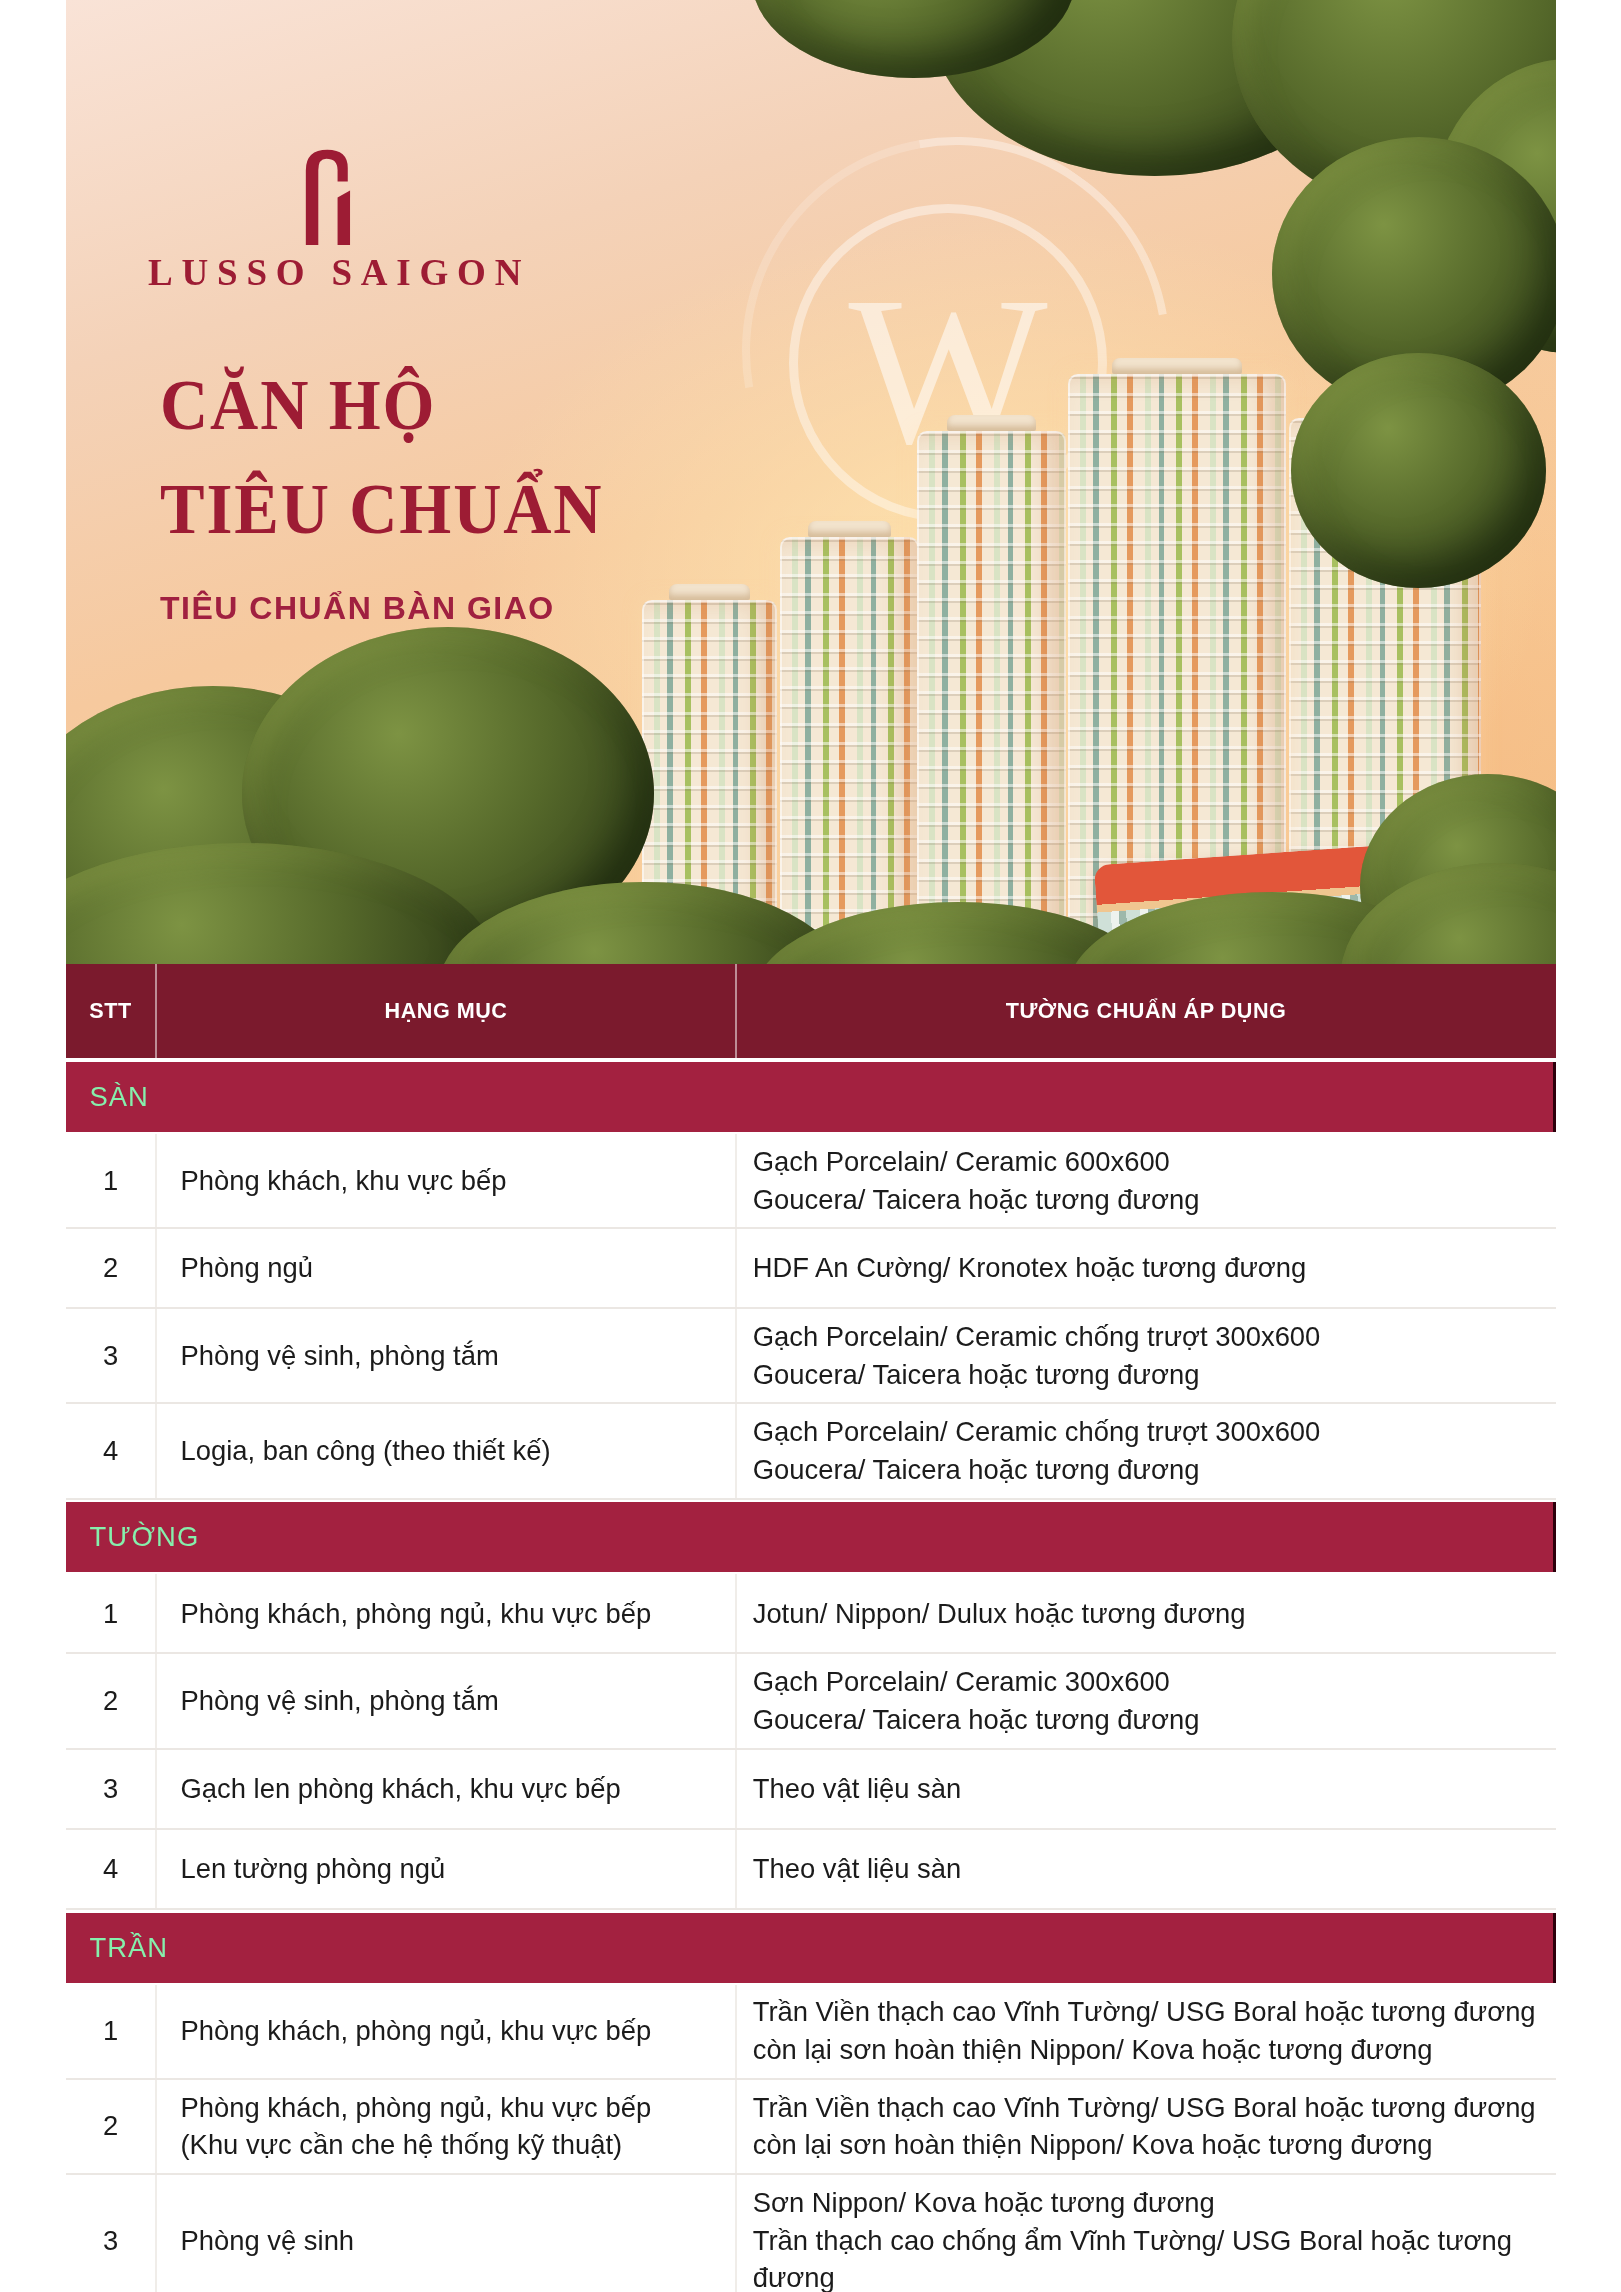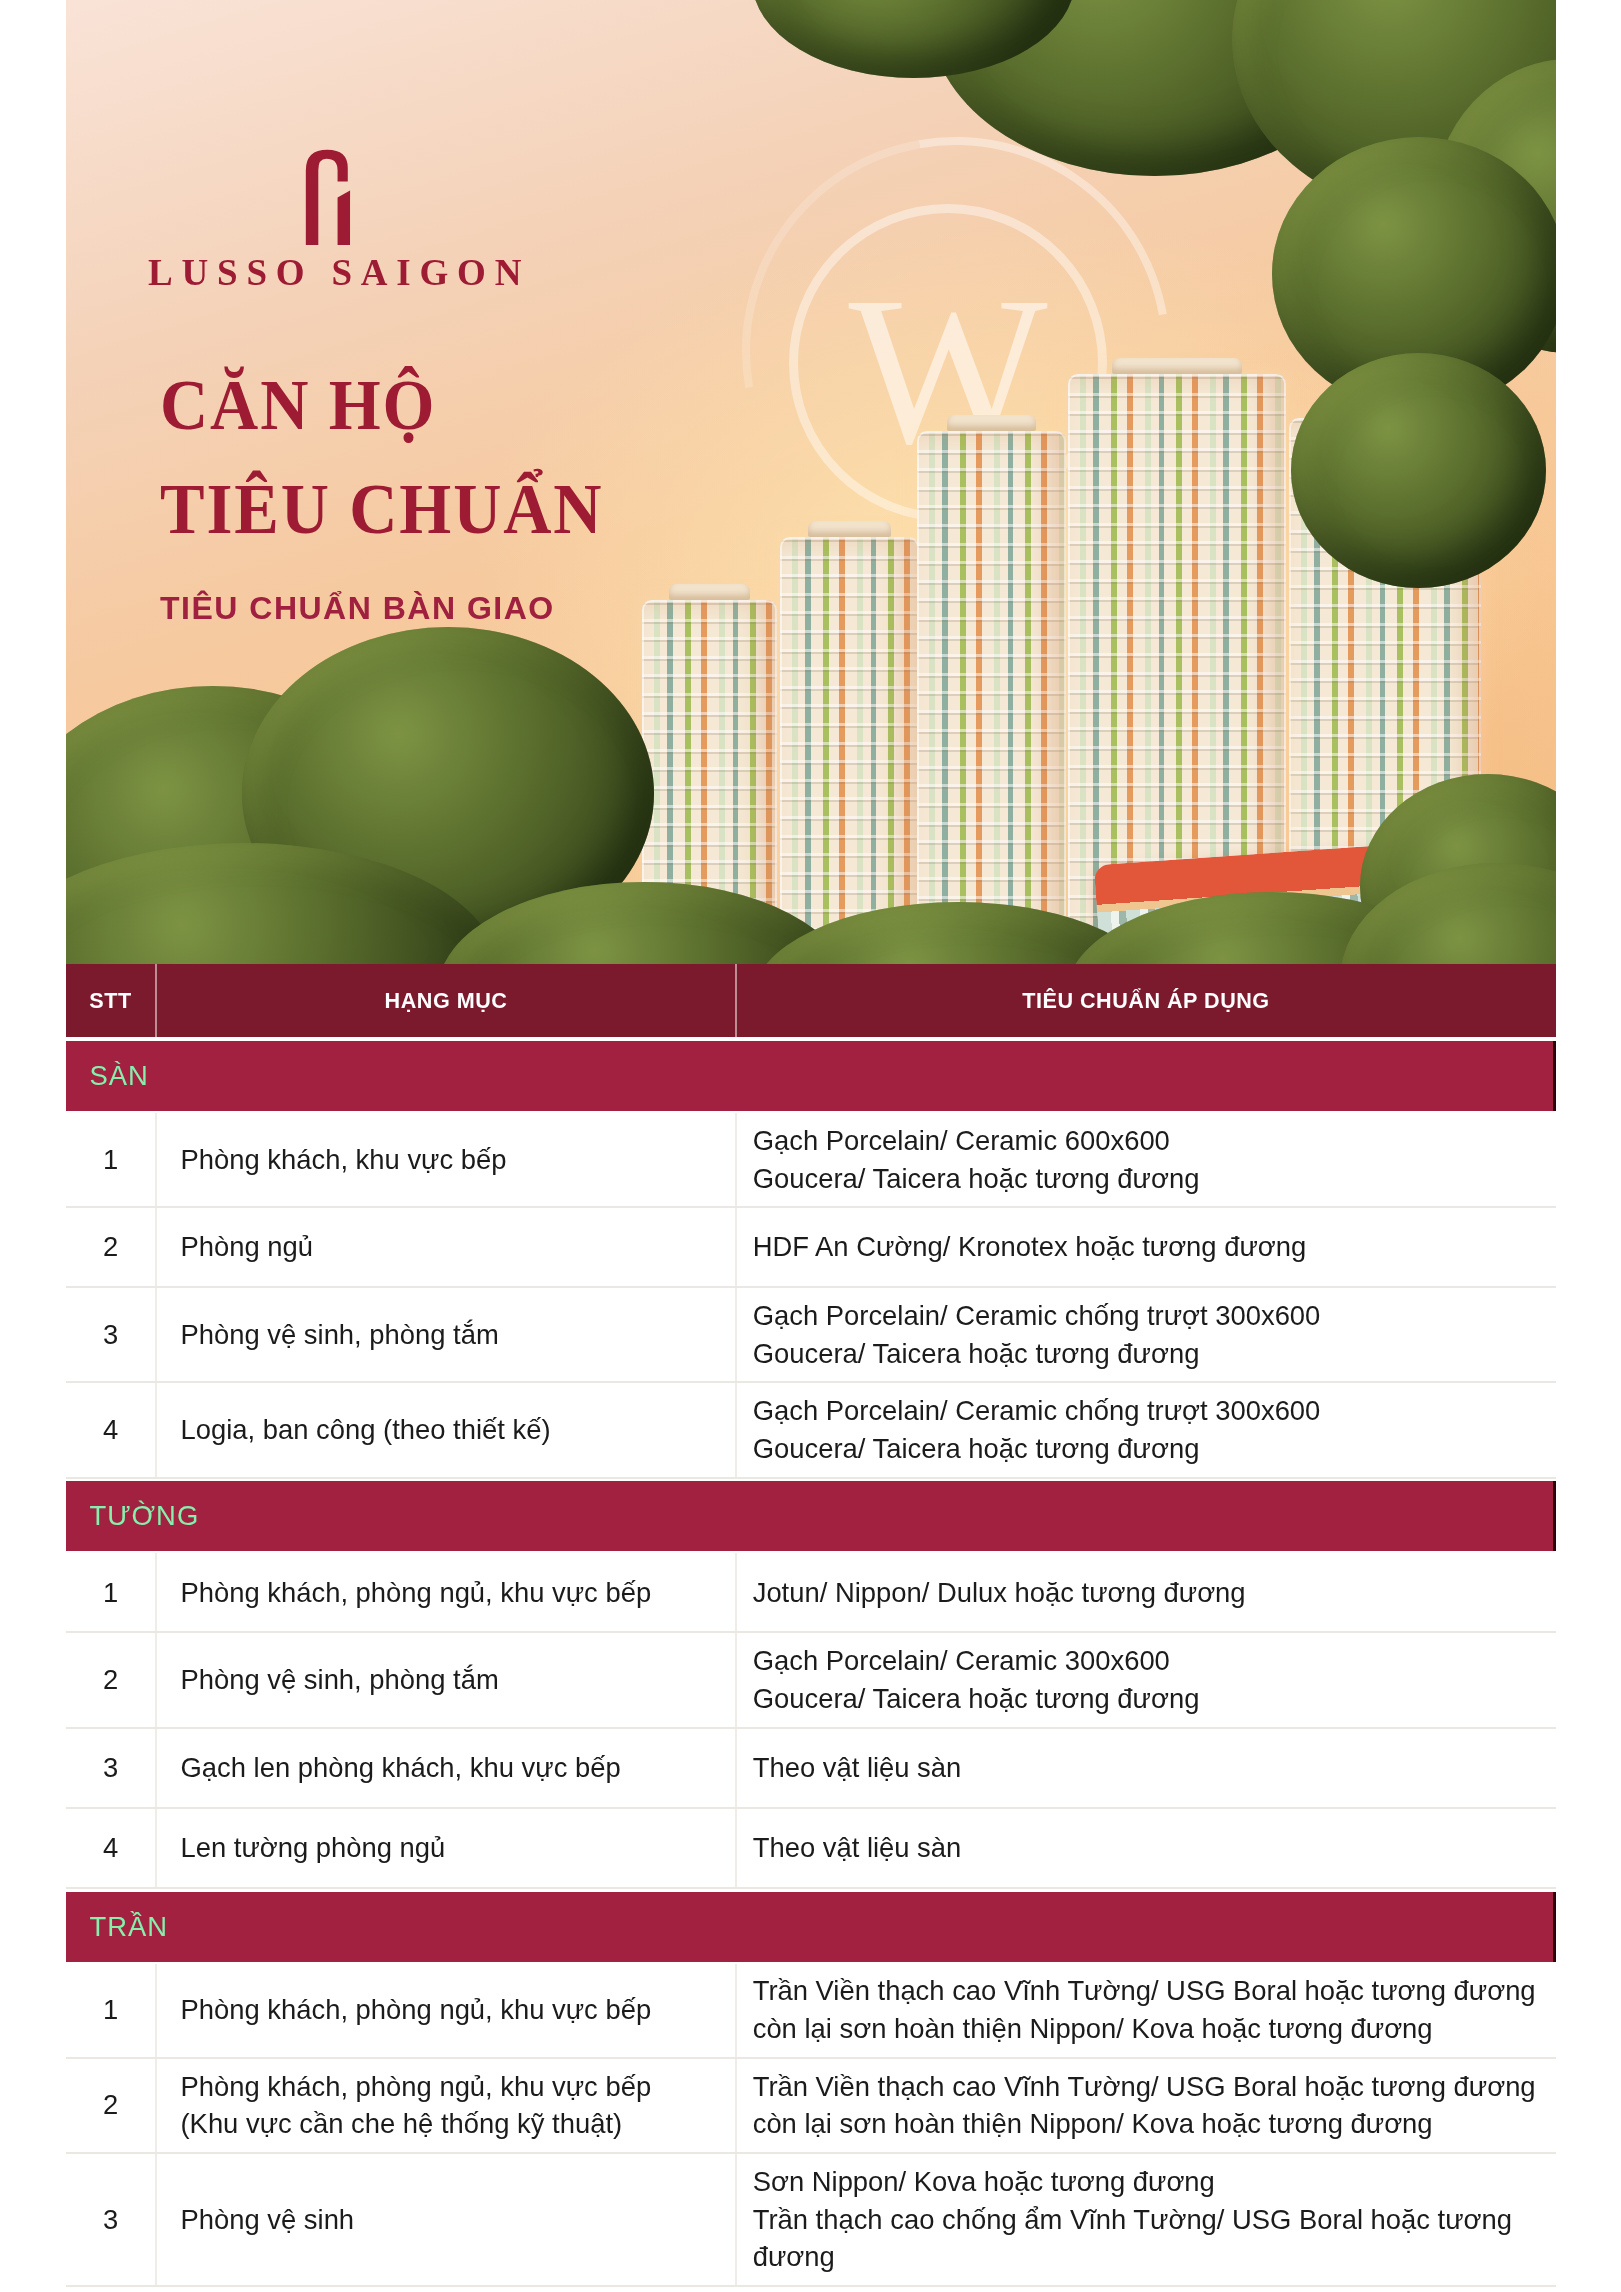--- a/index.html
+++ b/index.html
@@ -52,21 +52,21 @@
     font-family:"Liberation Serif",serif;font-size:37px;font-weight:700;letter-spacing:8.8px;color:#9d1c34;white-space:nowrap;}
   .h-title1,.h-title2{position:absolute;left:94px;z-index:10;font-family:"Liberation Serif",serif;
     font-size:71px;font-weight:600;color:#9d1c34;letter-spacing:2px;transform:scaleX(.94);transform-origin:left;white-space:nowrap;}
   .h-title1{top:365px;}
   .h-title2{top:469px;}
   .h-sub{position:absolute;left:94px;top:590px;z-index:10;font-size:32px;font-weight:700;
     letter-spacing:1.5px;color:#a02040;white-space:nowrap;}
 
   
   .spec{position:absolute;left:66px;top:964px;width:1490px;}
-  .thead{display:grid;grid-template-columns:91px 580px 818px;height:73px;background:#7b1a2d;margin-bottom:3.9px;}
+  .thead{display:grid;grid-template-columns:91px 580px 818px;height:94px;background:#7b1a2d;margin-bottom:3.9px;}
   .th{display:flex;align-items:center;justify-content:center;color:#ffffff;font-weight:700;
     font-size:21.6px;letter-spacing:0.5px;}
   .th1,.th2{border-right:2px solid rgba(255,255,255,.5);}
   .section-band{height:70px;background:#a32140;color:#86efac;display:flex;align-items:center;
     padding-left:23.5px;font-size:27.4px;letter-spacing:1px;margin:2.9px 0 2px 0;
     border-right:3.9px solid #2d000c;box-sizing:border-box;}
   .row{display:grid;grid-template-columns:91px 580px 818px;min-height:78px;background:#ffffff;
     border-bottom:2px solid #ebe7e3;}
   .cell{display:flex;flex-direction:column;justify-content:center;font-size:27.4px;color:#1b1b1b;
     padding:8.8px 0;box-sizing:border-box;line-height:1.38;}
@@ -121,21 +121,21 @@
     <div class="brand">LUSSO SAIGON</div>
     <div class="h-title1">CĂN HỘ</div>
     <div class="h-title2">TIÊU CHUẨN</div>
     <div class="h-sub">TIÊU CHUẨN BÀN GIAO</div>
   </div>
 
   <div class="spec">
     <div class="thead">
       <div class="th th1">STT</div>
       <div class="th th2">HẠNG MỤC</div>
-      <div class="th th3">TIÊU CHUẨN ÁP DỤNG</div>
+      <div class="th th3">TƯỜNG CHUẨN ÁP DỤNG</div>
     </div>
     <div id="tbody">
         <div class="section-band">SÀN</div>
         <div class="row">
           <div class="cell c1">1</div>
           <div class="cell c2">Phòng khách, khu vực bếp</div>
           <div class="cell c3">
             <div class="std-line">Gạch Porcelain/ Ceramic 600x600</div>
             <div class="std-line">Goucera/ Taicera hoặc tương đương</div>
           </div>

